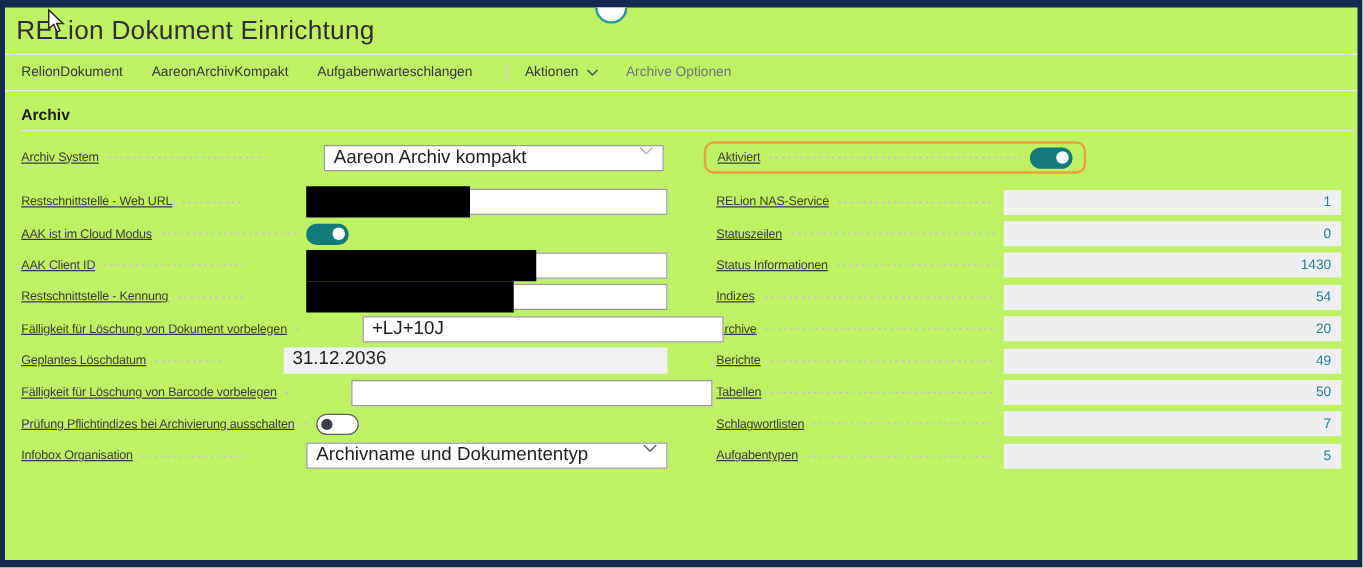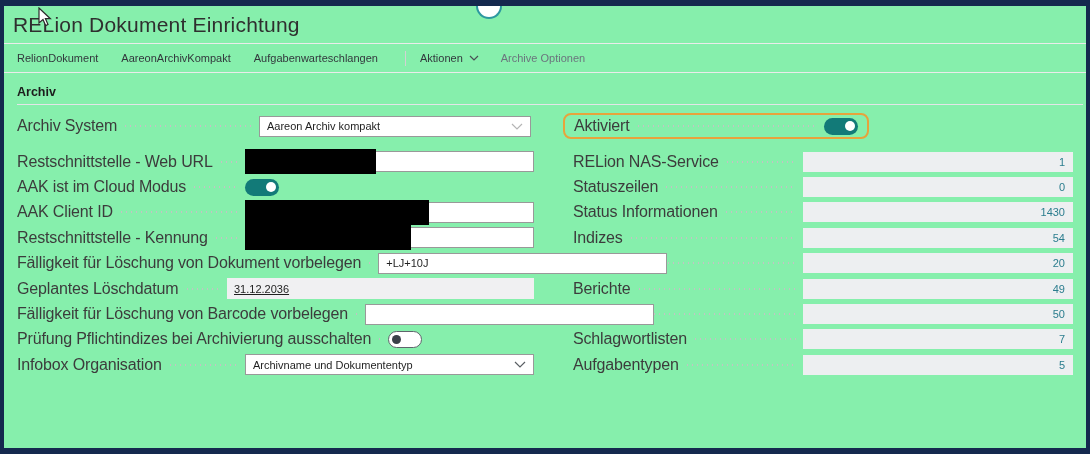--- a/index.html
+++ b/index.html
@@ -1,19 +1,19 @@
 <!DOCTYPE html>
 <html><head>
 <meta charset="utf-8">
 <style>
   html,body{margin:0;padding:0;background:#e8e8e8;}
   .frame{
     position:relative; width:1090px; height:454px; box-sizing:border-box;
     border:4px solid #15294e; border-top-width:6px; border-bottom-width:6px;
-    background:#86efac; overflow:hidden;
+    background:#bef264; overflow:hidden;
     font-family:"Liberation Sans","DejaVu Sans",sans-serif; color:#333;
   }
   
   .titlebar{position:relative; height:37px; border-bottom:1px solid #ebebeb;
     display:flex; align-items:center; padding-left:9px;}
   .page-title{font-size:21px; font-weight:300; color:#2f2f2f; letter-spacing:.2px;}
   .half-circle{position:absolute; left:472px; top:-1px; width:22px; height:12px;
     border:2px solid #2d98a0; border-top:none; border-radius:0 0 14px 14px; background:#fff;}
   .cursor{position:absolute; left:33px; top:1px;}
   
@@ -24,29 +24,29 @@
   .aktionen{display:flex; align-items:center; gap:6px; margin-right:22px; cursor:pointer;}
   .weniger{color:#6b747d; cursor:pointer;}
   
   .content{padding:0 3px 0 13px;}
   .sec-h{font-size:12.5px; font-weight:700; color:#1c1c1c; padding:6px 0 5px;
     border-bottom:1px solid #e4e5e8;}
   .sec-archiv .sec-h{margin-top:6px;}
   .sec-allgemein .sec-h{margin-top:36px;}
   
   .frow{display:flex; align-items:center; height:25.4px;}
-  .flabel{font-size:16px; letter-spacing:-0.15px; color:#3c3c3c; white-space:nowrap; flex:none;}
+  .flabel{font-size:10px; letter-spacing:-0.15px; color:#3c3c3c; white-space:nowrap; flex:none;text-decoration:underline;}
   .leader{flex:1 1 auto; min-width:4px; height:10px; margin:0 7px 0 6px; align-self:center;
     background-image:radial-gradient(circle,#c3c3c3 0.9px,rgba(0,0,0,0) 1px);
     background-size:5px 10px; background-repeat:repeat-x; background-position:0 center;}
   .ibox{height:21px; box-sizing:border-box; border:1px solid #999; background:#fff;
-    display:flex; align-items:center; padding:0 7px; font-size:11px; color:#1f1f1f;
-    position:relative; flex:none;}
+    display:flex; padding:0 7px; font-size:15px; color:#1f1f1f;
+    position:relative; flex:none;margin-left:43px;}
   .select{justify-content:space-between;}
-  .readonly{border:none; background:#f0f0f2;text-decoration:underline;}
+  .readonly{border:none; background:#f0f0f2;}
   .redact{position:absolute; left:-1px; top:-3px; bottom:-3px; background:#000;}
   
   .archiv-row{display:flex; align-items:center; margin-top:7px; height:28px;}
   .archiv-left{display:flex; align-items:center; width:514px;}
   .ctl-archiv{width:272px;}
   .combo-chevron{color:#b5b5b5;}
   .aktiviert-box{margin-left:32px; width:306px; height:26px; box-sizing:border-box;
     border:2px solid #e7a33c; border-radius:8px; display:flex; align-items:center; padding:0 9px;}
   
   .columns{display:flex; margin-top:9px;}

